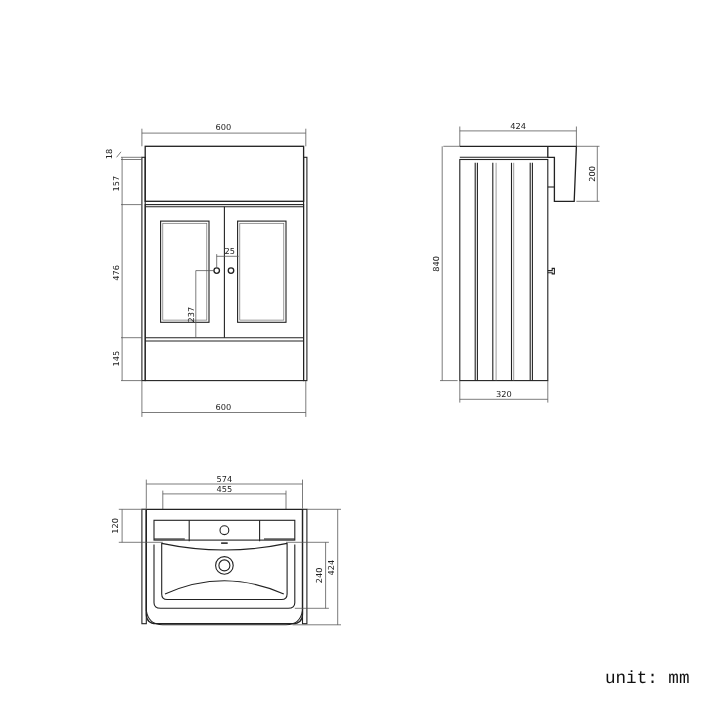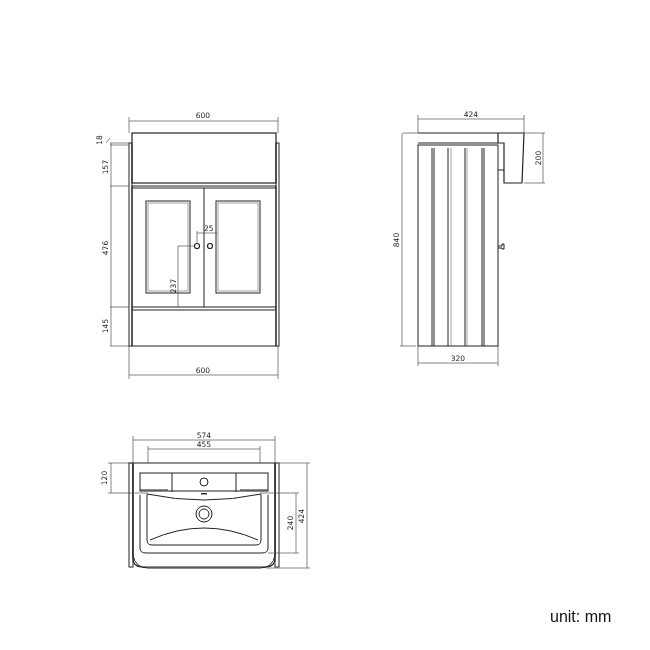--- a/index.html
+++ b/index.html
@@ -3,21 +3,21 @@
 <meta charset="utf-8">
 <style>
   html, body { margin: 0; padding: 0; background: #ffffff; }
   body { width: 650px; height: 650px; position: relative; overflow: hidden; font-family: "DejaVu Sans", sans-serif; }
   svg { position: absolute; left: 0; top: 0; }
   .ln { stroke: #222; stroke-width: 1; fill: none; }
   .lnw { stroke: #222; stroke-width: 1.2; fill: #fff; }
   .dim { stroke: #555; stroke-width: 0.7; fill: none; }
   .thin { stroke: #666; stroke-width: 0.6; fill: none; }
   .txt { font-family: "DejaVu Sans", sans-serif; font-size: 7.5px; fill: #222; }
-  .unit { position: absolute; left: 550px; top: 608px; font-family: Liberation Sans, sans-serif; font-size: 16px; color: #111; }
+  .unit { position: absolute; left: 550px; top: 608px; font-family: Liberation Mono, monospace; font-size: 16px; color: #111; }
 </style>
 </head>
 <body>
 
 <svg width="650" height="650" viewBox="0 0 650 650">
 
   <g>
 
     <line class="dim" x1="129" y1="121" x2="278" y2="121"></line>
     <line class="dim" x1="129" y1="117" x2="129" y2="133"></line>

